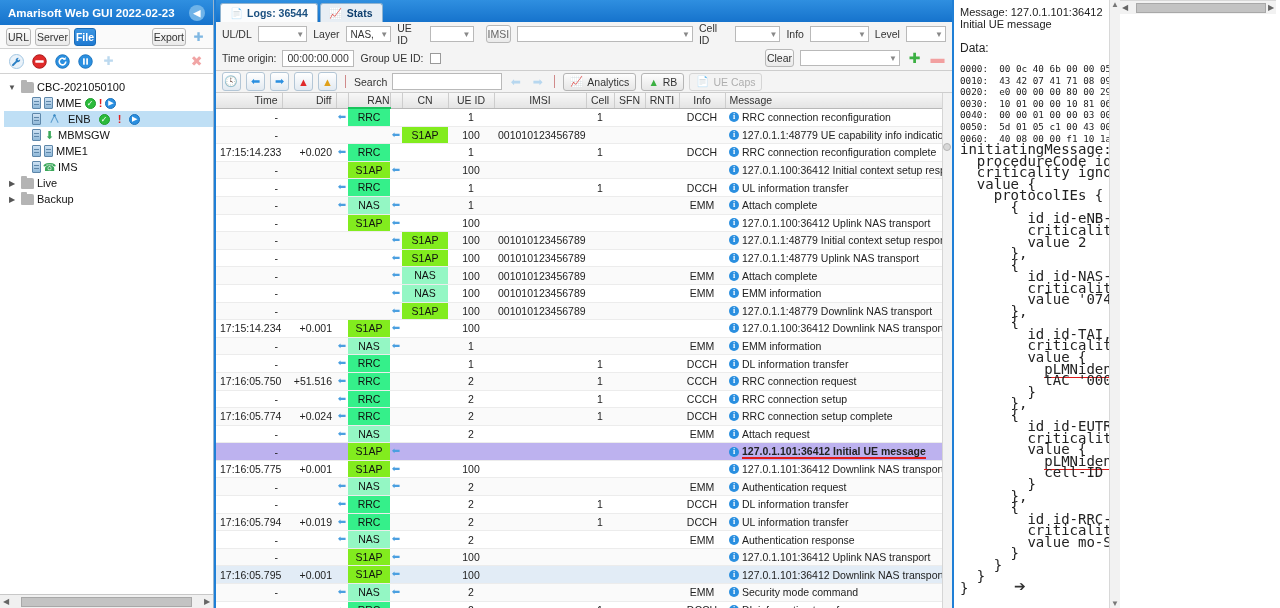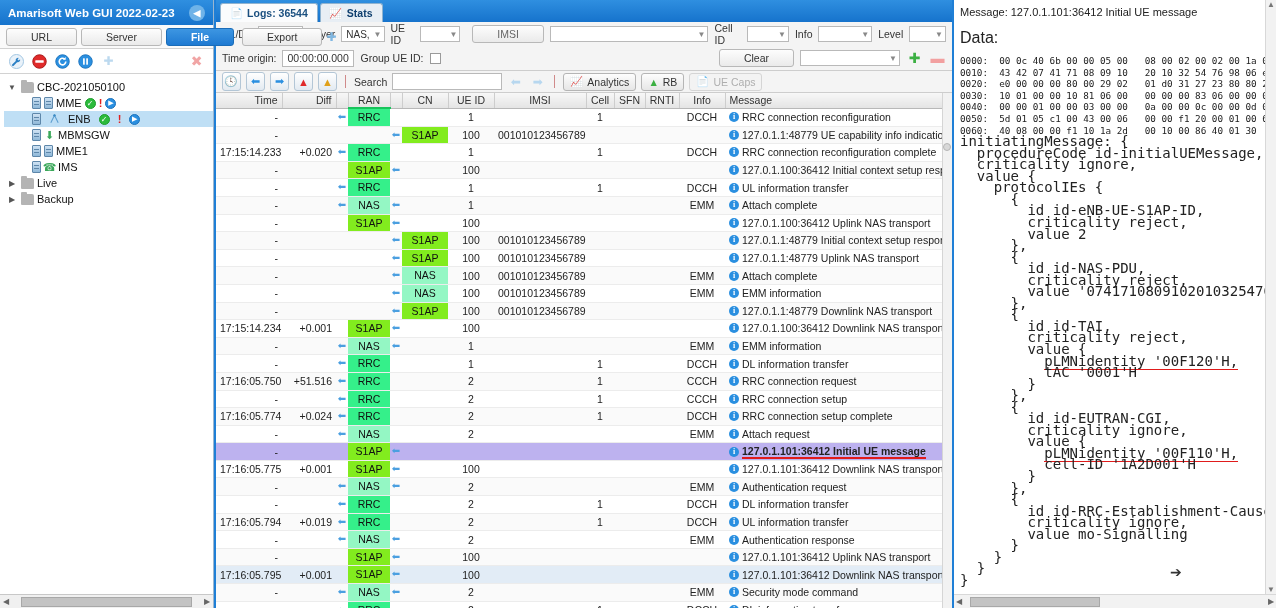--- a/index.html
+++ b/index.html
@@ -22,21 +22,21 @@
               color: #fff; font-weight: bold; font-size: 11.5px;
               display: flex; align-items: center; padding: 0 8px; }
   .sb-title .t { flex: 1; }
   .collapse-ic { width: 16px; height: 16px; border-radius: 50%;
                  background: #6fb3e8; color: #fff; font-size: 9px;
                  display: flex; align-items: center; justify-content: center; }
 
   .sb-btnrow { height: 24px; display: flex; align-items: center; gap: 4px;
                padding: 2px 6px; border-bottom: 1px solid #d2d2d2; background: #fafafa; }
   .btn { border: 1px solid #b8b8b8; border-radius: 3px;
-         background: linear-gradient(#fdfdfd, #eaeaea); padding: 2px 24px;
+         background: linear-gradient(#fdfdfd, #eaeaea); padding: 2px 1px;
          font-size: 10.5px; color: #333; cursor: pointer; line-height: 12px; }
   .btn.active { background: linear-gradient(#3d96e2, #1f7ad2); border-color: #1a6cb8;
                 color: #fff; font-weight: bold; }
   .sb-btnrow .spacer { flex: 1; }
 
   .sb-toolrow { height: 25px; display: flex; align-items: center; gap: 6px;
                 padding: 2px 8px; border-bottom: 1px solid #d2d2d2; background: #fff; }
   .sb-toolrow .spacer { flex: 1; }
   .ic { width: 17px; height: 17px; display: inline-flex; align-items: center;
         justify-content: center; font-size: 12px; }
@@ -128,31 +128,31 @@
           font-size: 10.5px; color: #111; text-align: center; }
   .chip.RRC  { background: #35f08a; }
   .chip.NAS  { background: #94f7c4; }
   .chip.S1AP { background: #82ec1e; }
   .arrow { color: #4a9fe0; font-size: 10px; line-height: 16.6px; }
   .msgcell { display: flex; align-items: center; gap: 3px; }
   .infoic { width: 10px; height: 10px; border-radius: 50%; background: #2a8fe0;
             color: #fff; font-size: 8px; font-weight: bold; line-height: 10px;
             text-align: center; flex: 0 0 auto; font-family: "Liberation Serif", serif; }
   .selmsg { font-weight: bold; border-bottom: 2px solid #e01b1b; text-align: center; }
-  .ranhdr { border-bottom: 2px solid #17c45b !important; }
+  .ranhdr { border-bottom: 2px solid #17c45b !important; text-align: right; }
   .vscroll { position: absolute; right: 0; top: 0; width: 10px; height: 100%;
              background: #f2f2f2; border-left: 1px solid #d5d5d5; }
   .vdot { position:absolute; right:1px; top:50px; width:8px; height:8px;
           border-radius:50%; background:#d8d8d8; border:1px solid #b5b5b5; }
 
   
-  .right { width: 322px; height: 608px; display: flex; flex-direction: column; background: #fff; }
+  .right { width: 322px; height: 608px; display: flex; flex-direction: row; background: #fff; }
   .rbody { flex: 1; overflow: hidden; position: relative; padding: 6px 8px 0 6px; }
   .rtitle { font-size: 11px; color: #222; }
-  .rdata { font-size: 16px; color: #222; margin-top: 11px; }
+  .rdata { font-size: 12px; color: #222; margin-top: 11px; }
   pre.hex { font-family: "DejaVu Sans Mono", monospace; font-size: 9.3px;
             line-height: 11.6px; margin: 8px 0 0 0; color: #222; white-space: pre; }
   pre.asn { font-family: "DejaVu Sans Mono", monospace; font-size: 14px;
             line-height: 11.55px; margin: 0; color: #222; white-space: pre; }
   .uline { border-bottom: 1.5px solid #e01b1b; }
   .rvscroll { position: absolute; right: 0; top: 0; width: 11px; height: 100%;
               background: #f2f2f2; border-left: 1px solid #d8d8d8;
               display: flex; flex-direction: column; justify-content: space-between;
               align-items: center; font-size: 8px; color: #777; }
   .rhscroll { height: 14px; border-top: 1px solid #d8d8d8; background: #f2f2f2;

